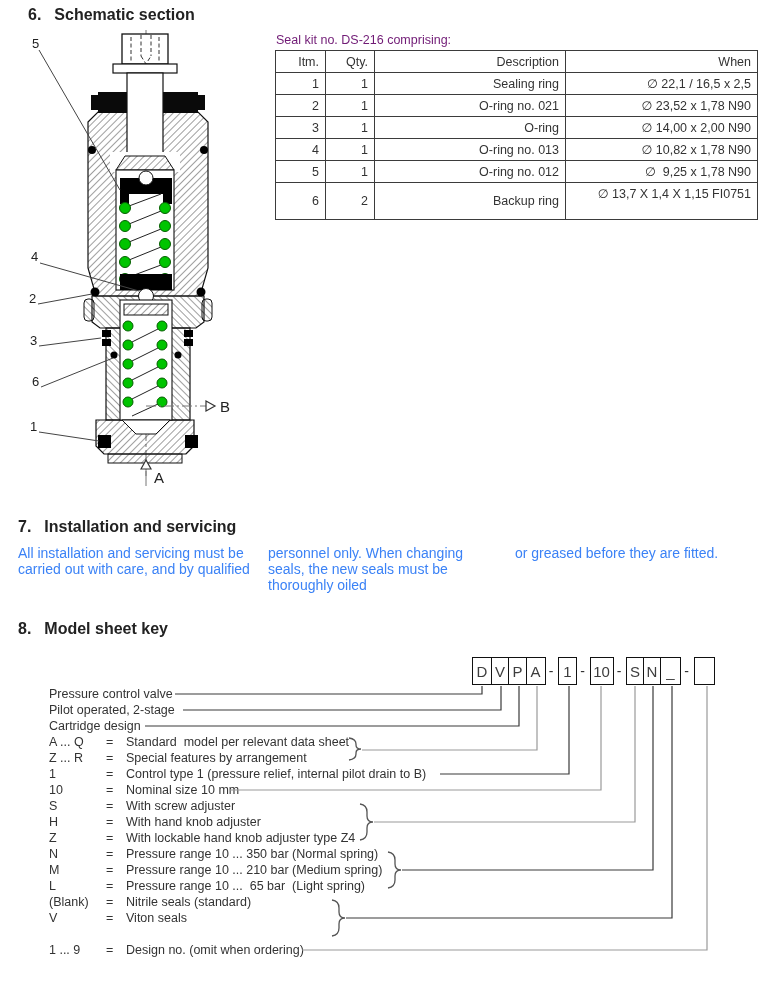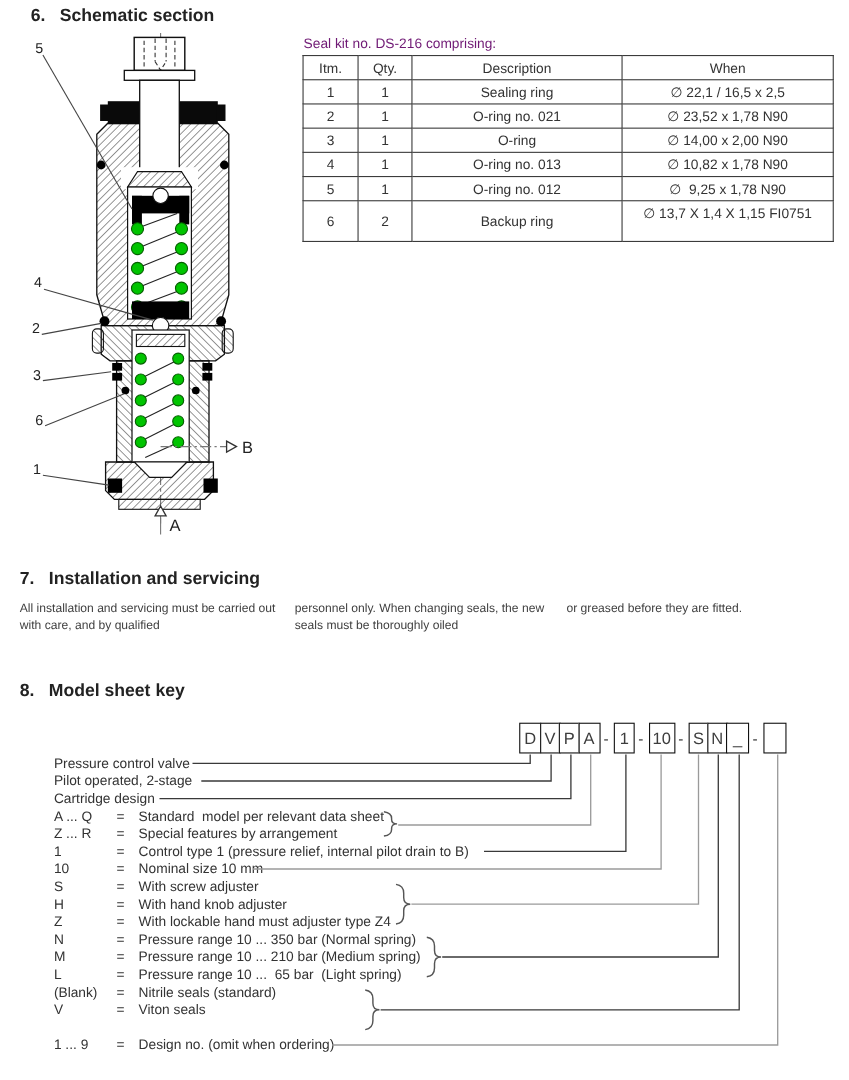--- a/index.html
+++ b/index.html
@@ -10,32 +10,32 @@
     font-family:"Liberation Sans","DejaVu Sans",sans-serif;
     color:#333;
   }
   .abs { position:absolute; }
   .heading { display:flex; gap:13px; font-size:16px; font-weight:bold; color:#222; }
 
   
   .kit-title { font-size:12.5px; color:#701a75; }
   table.kit { border-collapse:collapse; width:482px; table-layout:fixed; }
   table.kit th, table.kit td {
-    border:1px solid #3b3b3b; font-weight:normal; text-align:center;
+    border:1px solid #3b3b3b; font-weight:normal; text-align:right;
     font-size:12.5px; color:#333; padding:2px 6px; vertical-align:middle;
     white-space:pre-wrap; overflow:hidden;margin-top:24px;
   }
   table.kit tr { height:22px; }
   table.kit tr.tall { height:37px; }
   table.kit tr.tall td.top { vertical-align:top; padding-top:3px; }
   col.c-itm{width:50px;} col.c-qty{width:49px;} col.c-desc{width:191px;} col.c-size{width:192px;}
 
   
   .s7cols { display:flex; gap:12px; width:742px; }
-  .s7col { font-size:11px; line-height:16px; color:#404040; white-space:normal; }
+  .s7col { font-size:14px; line-height:16px; color:#3b82f6; white-space:normal; }
   .s7c1 { width:238px; } .s7c2 { width:235px; } .s7c3 { flex:1; }
 
   
   .ex-label { font-size:13px; color:#b91c1c;margin-left:31px; }
   .code-row { display:flex; align-items:center; height:28px; }
   .cbox {
     height:28px; border:1.5px solid #111; background:#fff; color:#3d3d3d;
     display:flex; align-items:center; justify-content:center;
     font-size:15px; margin-left:-1.5px;
   }
@@ -327,21 +327,21 @@
       <span class="c3">With screw adjuster</span>
     </div>
   <div class="mrow" style="top:814px">
       <span class="c1">H</span>
       <span class="c2">=</span>
       <span class="c3">With hand knob adjuster</span>
     </div>
   <div class="mrow" style="top:830px">
       <span class="c1">Z</span>
       <span class="c2">=</span>
-      <span class="c3">With lockable hand must adjuster type Z4</span>
+      <span class="c3">With lockable hand knob adjuster type Z4</span>
     </div>
   <div class="mrow" style="top:846px">
       <span class="c1">N</span>
       <span class="c2">=</span>
       <span class="c3">Pressure range 10 ... 350 bar (Normal spring)</span>
     </div>
   <div class="mrow" style="top:862px">
       <span class="c1">M</span>
       <span class="c2">=</span>
       <span class="c3">Pressure range 10 ... 210 bar (Medium spring)</span>

